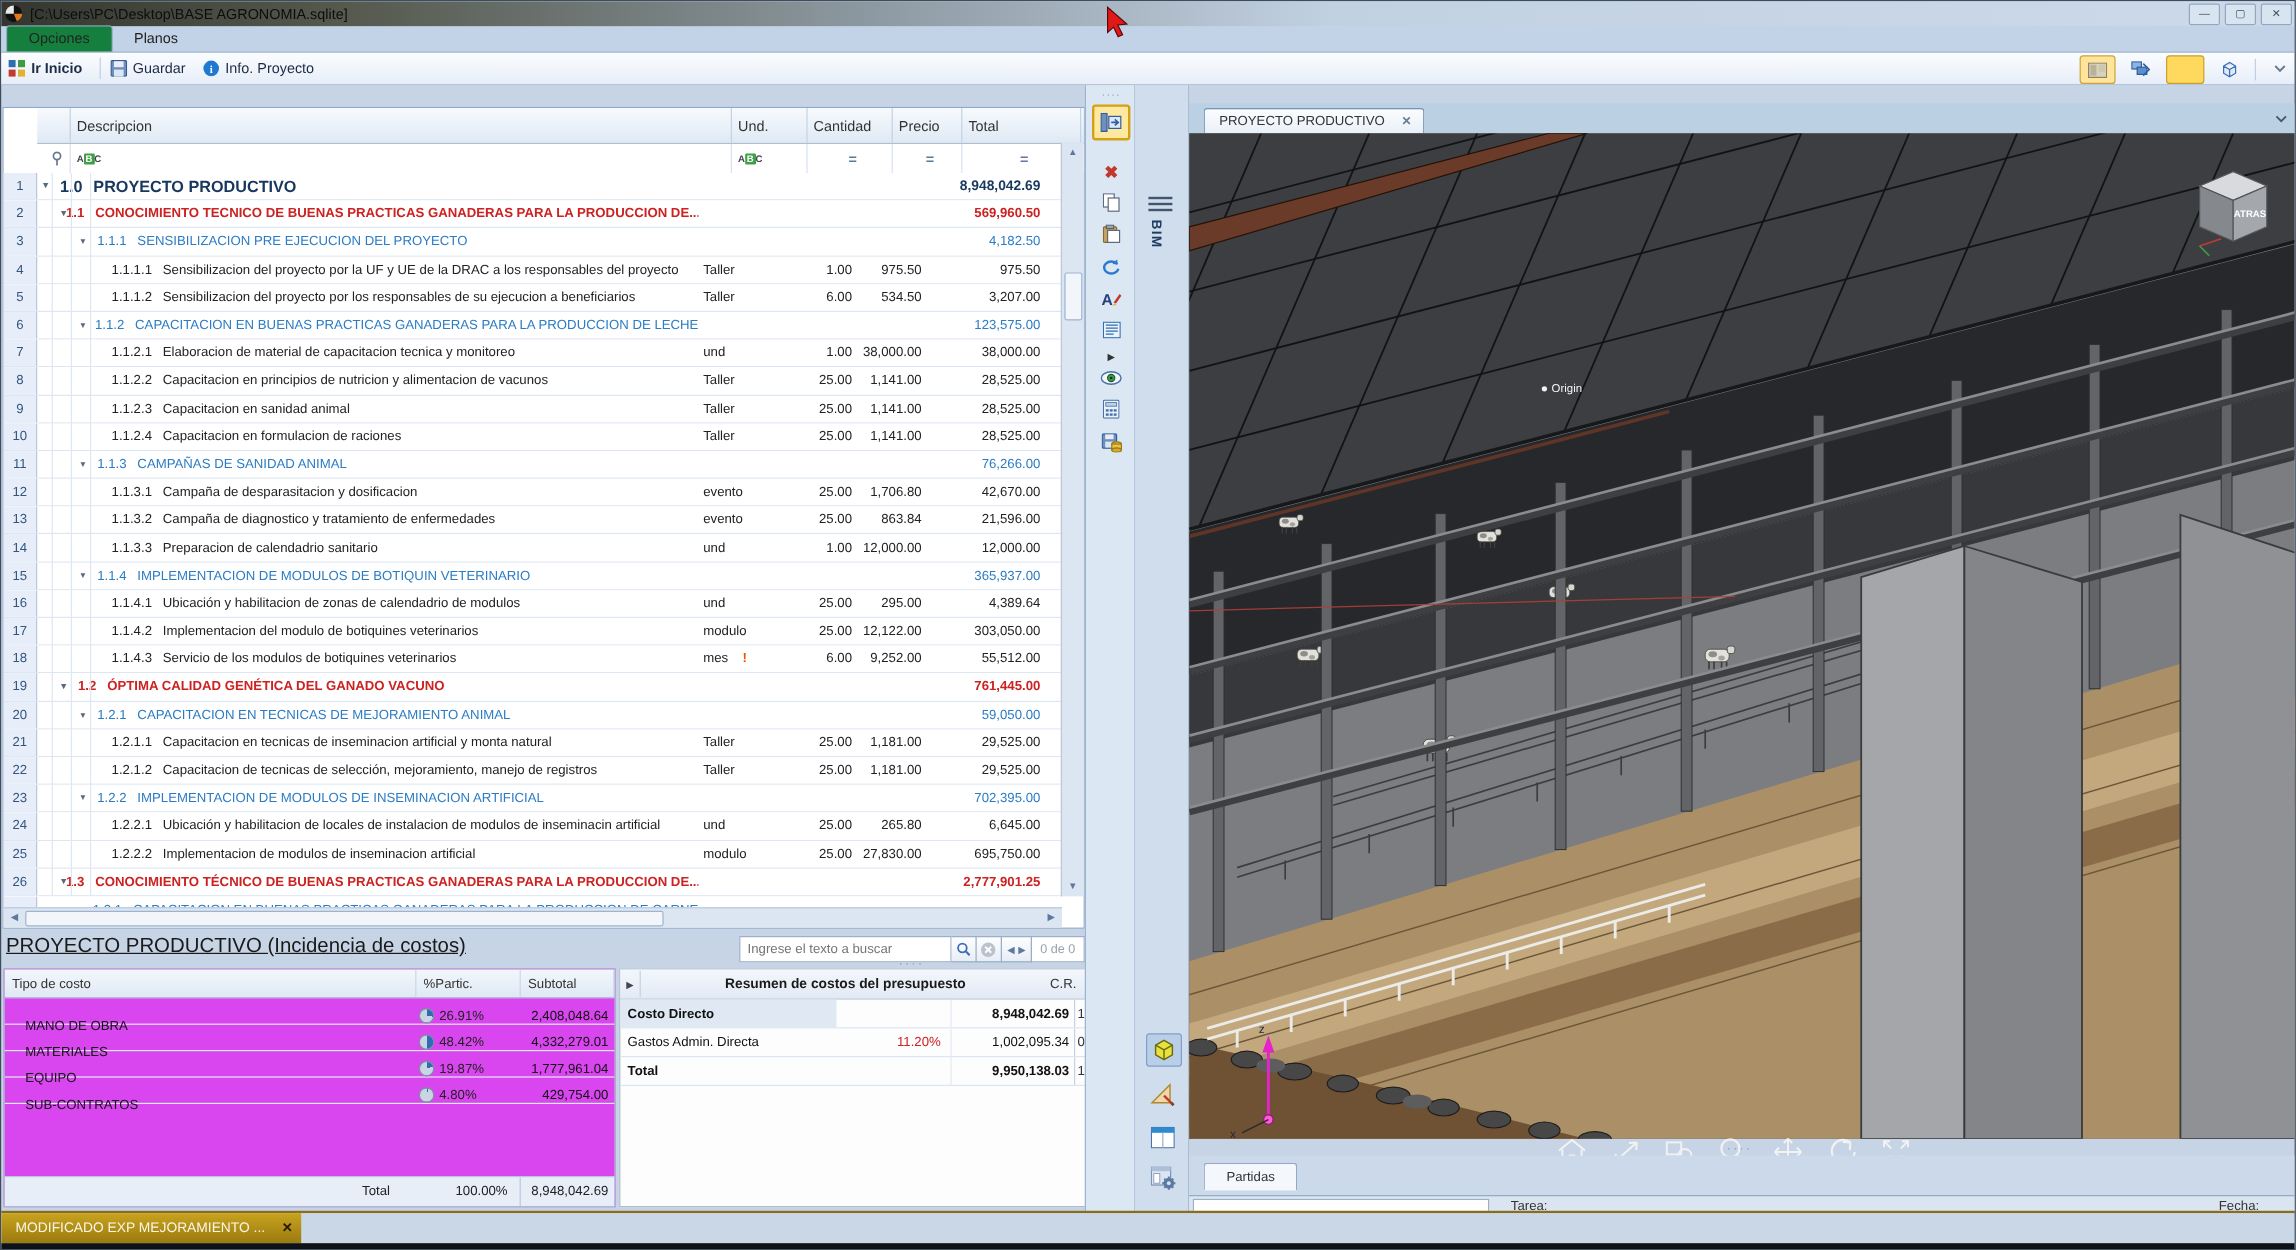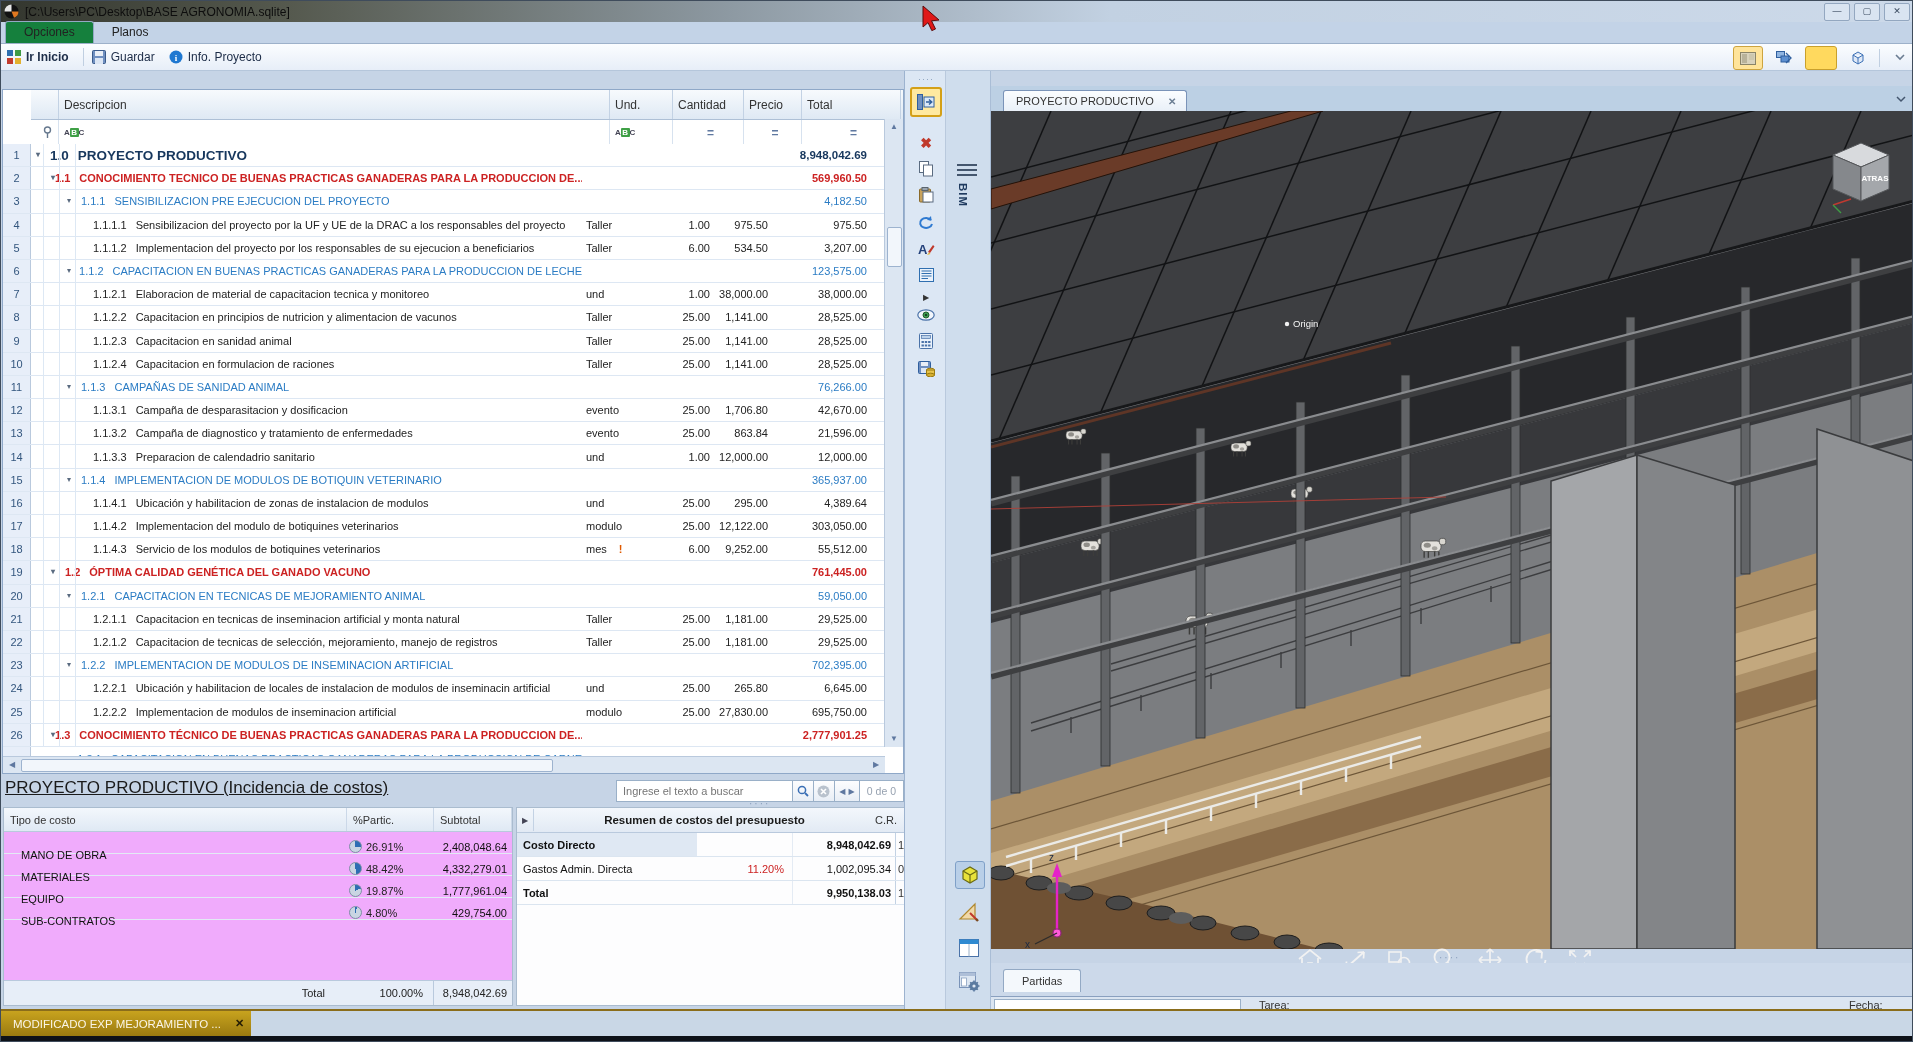--- a/index.html
+++ b/index.html
@@ -58,21 +58,21 @@
   .vthumb{position:absolute;left:2px;top:108px;width:13px;height:38px;background:#f2f6fb;border:1px solid #9db3cf;border-radius:2px;}
   .sarr{position:absolute;left:0;width:18px;height:16px;font-size:8px;color:#5f78a0;text-align:center;line-height:16px;}
   .hscroll{position:absolute;left:0;bottom:0;width:882px;height:16px;background:#dce6f2;border-top:1px solid #b9c9dd;}
   .hthumb{position:absolute;left:18px;top:2px;width:530px;height:11px;background:#f2f6fb;border:1px solid #9db3cf;border-radius:2px;}
   
   .inc-title{position:absolute;left:4px;top:777px;font-size:17px;color:#1a1a1a;text-decoration:underline;}
   .searchbar{position:absolute;left:615px;top:779px;width:288px;height:22px;display:flex;}
   .search-input{width:170px;height:20px;border:1px solid #9ab0c8;background:#fff;font-size:11px;color:#9aa5b2;padding:0 6px;font-family:"Liberation Sans",sans-serif;}
   .sbtn{width:22px;height:22px;border:1px solid #9ab0c8;border-left:none;background:linear-gradient(#fdfdfe,#e8eef6);display:flex;align-items:center;justify-content:center;box-sizing:border-box;}
   .scount{width:46px;height:22px;border:1px solid #9ab0c8;border-left:none;background:#fff;font-size:10.5px;color:#97a2b0;display:flex;align-items:center;justify-content:center;box-sizing:border-box;}
-  .inc-table{position:absolute;left:2px;top:806px;width:510px;height:199px;background:#f0abfc;border:1px solid #aabccf;box-sizing:border-box;}
+  .inc-table{position:absolute;left:2px;top:806px;width:510px;height:199px;background:#d946ef;border:1px solid #aabccf;box-sizing:border-box;}
   .inc-head{display:grid;grid-template-columns:343px 87px 78px;height:23px;background:linear-gradient(#f3f7fc,#dfe9f4);border-bottom:1px solid #b9c9dd;}
   .inc-head>div{font-size:11px;color:#333;display:flex;align-items:center;padding-left:6px;border-right:1px solid #cbd8e8;box-sizing:border-box;}
   .inc-row{display:grid;grid-template-columns:343px 87px 78px;height:21px;border-bottom:1px solid #e2eaf4;}
   .inc-row>div{display:flex;align-items:center;font-size:11px;box-sizing:border-box;}
   .inc-label{padding-left:17px;font-weight:normal;color:#111;margin-top:17px;}
   .inc-pct{gap:4px;padding-left:2px;color:#222;}
   .inc-sub{justify-content:flex-end;padding-right:5px;color:#111;}
   .pie{width:11px;height:11px;border-radius:50%;border:1px solid #7d8fa5;}
   .inc-foot{position:absolute;left:0;bottom:0;width:100%;height:24px;background:#e7eef8;border-top:1px solid #b9c9dd;display:grid;grid-template-columns:343px 87px 78px;}
   .inc-foot>div{display:flex;align-items:center;font-size:11px;color:#222;}
@@ -294,21 +294,21 @@
             <span>Taller</span>
           </div>
           <div class="c-cant num">1.00</div>
           <div class="c-prec num">975.50</div>
           <div class="c-tot num">975.50</div>
         </div>
         <div class="t-row r-item">
           <div class="c-num">5</div>
           <div class="c-desc">
             <span class="code">1.1.1.2</span>
-            <span class="dtext">Implementacion del proyecto por los responsables de su ejecucion a beneficiarios</span>
+            <span class="dtext">Sensibilizacion del proyecto por los responsables de su ejecucion a beneficiarios</span>
           </div>
           <div class="c-und">
             <span>Taller</span>
           </div>
           <div class="c-cant num">6.00</div>
           <div class="c-prec num">534.50</div>
           <div class="c-tot num">3,207.00</div>
         </div>
         <div class="t-row r-group">
           <div class="c-num">6</div>
@@ -440,21 +440,21 @@
             <span></span>
           </div>
           <div class="c-cant num"></div>
           <div class="c-prec num"></div>
           <div class="c-tot num">365,937.00</div>
         </div>
         <div class="t-row r-item">
           <div class="c-num">16</div>
           <div class="c-desc">
             <span class="code">1.1.4.1</span>
-            <span class="dtext">Ubicación y habilitacion de zonas de instalacion de modulos</span>
+            <span class="dtext">Ubicación y habilitacion de zonas de calendadrio de modulos</span>
           </div>
           <div class="c-und">
             <span>und</span>
           </div>
           <div class="c-cant num">25.00</div>
           <div class="c-prec num">295.00</div>
           <div class="c-tot num">4,389.64</div>
         </div>
         <div class="t-row r-item">
           <div class="c-num">17</div>

